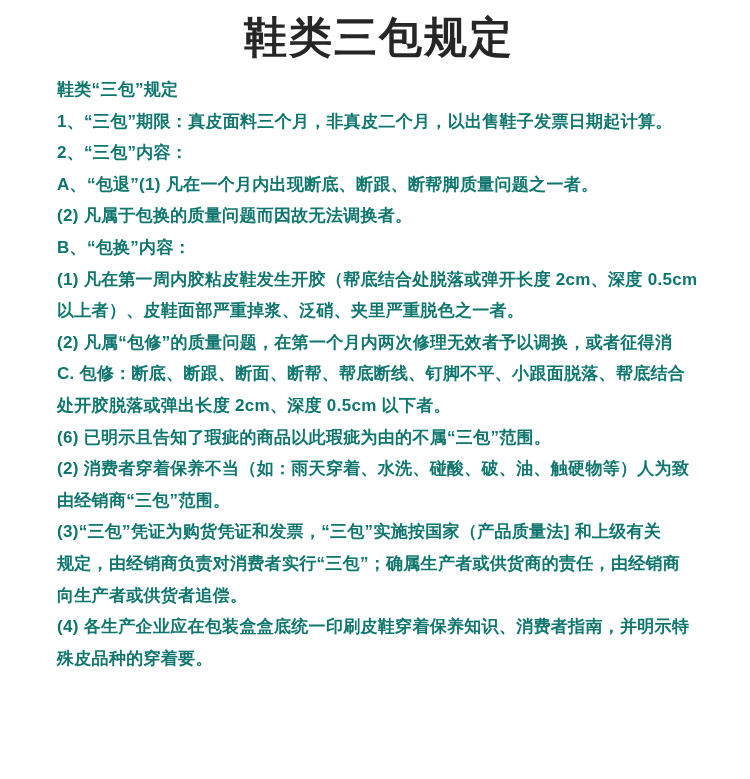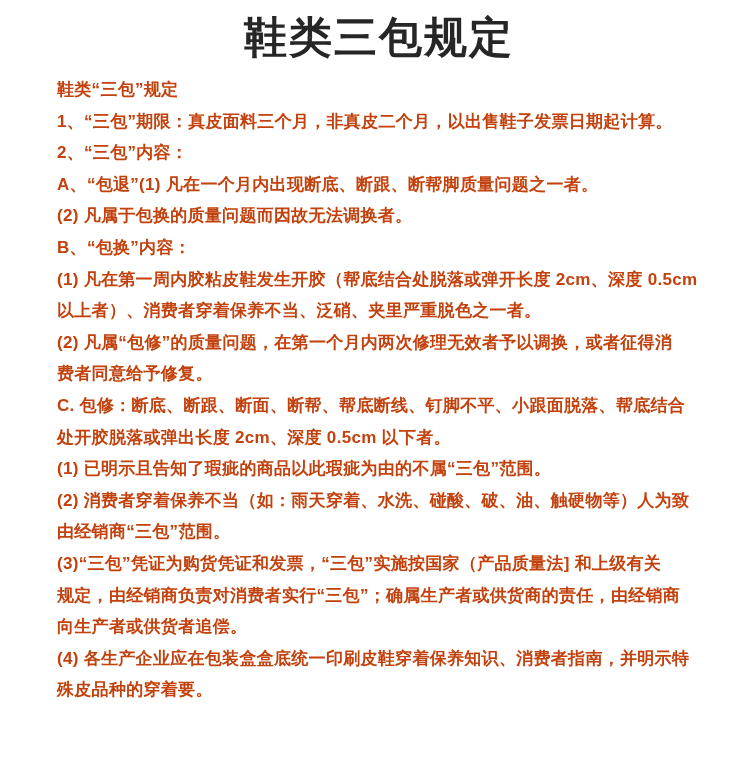--- a/index.html
+++ b/index.html
@@ -28,46 +28,45 @@
   }
   .body-text {
     position: absolute;
     top: 74px;
     left: 57px;
     width: 645px;
   }
   .line {
     font-size: 17px;
     font-weight: 700;
-    color: #c2410c;
+    color: #0f766e;
     line-height: 31.6px;
     height: 31.6px;
     letter-spacing: 0.3px;
     white-space: nowrap;
   }
 </style>
 </head>
 <body>
 
 <div class="page">
   <h1 class="title">鞋类三包规定</h1>
   <div class="body-text">
     <div class="line">鞋类“三包”规定</div>
     <div class="line">1、“三包”期限：真皮面料三个月，非真皮二个月，以出售鞋子发票日期起计算。</div>
     <div class="line">2、“三包”内容：</div>
     <div class="line">A、“包退”(1) 凡在一个月内出现断底、断跟、断帮脚质量问题之一者。</div>
     <div class="line">(2) 凡属于包换的质量问题而因故无法调换者。</div>
     <div class="line">B、“包换”内容：</div>
     <div class="line">(1) 凡在第一周内胶粘皮鞋发生开胶（帮底结合处脱落或弹开长度 2cm、深度 0.5cm</div>
-    <div class="line">以上者）、消费者穿着保养不当、泛硝、夹里严重脱色之一者。</div>
+    <div class="line">以上者）、皮鞋面部严重掉浆、泛硝、夹里严重脱色之一者。</div>
     <div class="line">(2) 凡属“包修”的质量问题，在第一个月内两次修理无效者予以调换，或者征得消</div>
-    <div class="line">费者同意给予修复。</div>
     <div class="line">C. 包修：断底、断跟、断面、断帮、帮底断线、钉脚不平、小跟面脱落、帮底结合</div>
     <div class="line">处开胶脱落或弹出长度 2cm、深度 0.5cm 以下者。</div>
-    <div class="line">(1) 已明示且告知了瑕疵的商品以此瑕疵为由的不属“三包”范围。</div>
+    <div class="line">(6) 已明示且告知了瑕疵的商品以此瑕疵为由的不属“三包”范围。</div>
     <div class="line">(2) 消费者穿着保养不当（如：雨天穿着、水洗、碰酸、破、油、触硬物等）人为致</div>
     <div class="line">由经销商“三包”范围。</div>
     <div class="line">(3)“三包”凭证为购货凭证和发票，“三包”实施按国家（产品质量法] 和上级有关</div>
     <div class="line">规定，由经销商负责对消费者实行“三包”；确属生产者或供货商的责任，由经销商</div>
     <div class="line">向生产者或供货者追偿。</div>
     <div class="line">(4) 各生产企业应在包装盒盒底统一印刷皮鞋穿着保养知识、消费者指南，并明示特</div>
     <div class="line">殊皮品种的穿着要。</div>
   </div>
 </div>
 

